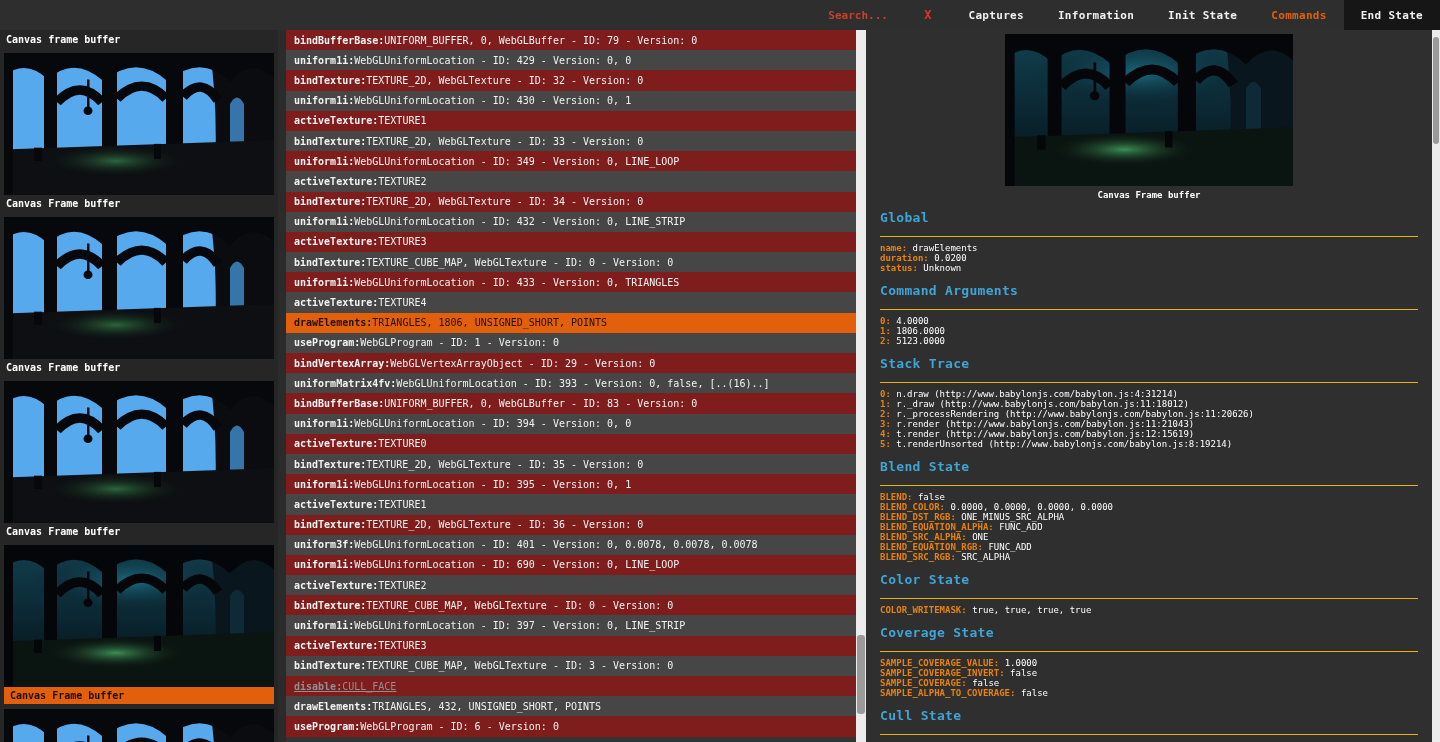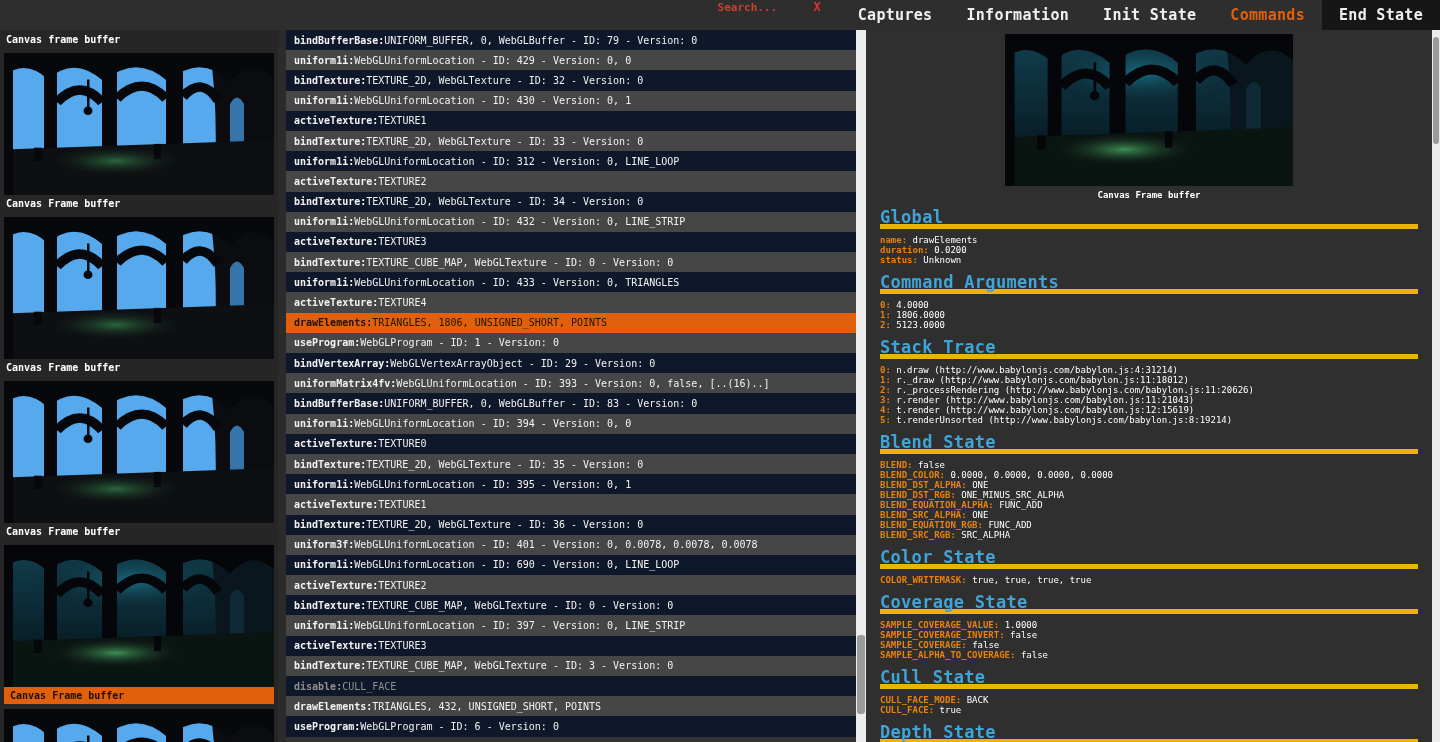--- a/index.html
+++ b/index.html
@@ -4,59 +4,59 @@
 <style>
   html,body{margin:0;padding:0;}
   body{
     width:1440px;height:742px;overflow:hidden;position:relative;
     background:#2b2b2b;
     font-family:"DejaVu Sans Mono",monospace;
   }
   
   .topbar{position:absolute;left:0;top:0;width:100%;height:30px;background:#2e2e2e;
     display:flex;justify-content:flex-end;align-items:stretch;z-index:10;}
-  .search-box{display:flex;align-items:flex-start;margin-right:8px;}
+  .search-box{display:flex;align-items:center;margin-right:8px;}
   .search-input{width:92px;background:transparent;border:0;outline:0;
     color:#e05038;font-family:"DejaVu Sans Mono",monospace;font-size:11px;font-weight:bold;}
   .search-input::placeholder{color:#c8402e;opacity:1;}
   .search-clear{color:#e03131;font-size:12px;font-weight:bold;padding:0 12px 0 2px;cursor:pointer;}
   .tab{display:flex;align-items:center;padding:0 17px;color:#f0f0f0;
-    font-size:15px;font-weight:bold;letter-spacing:.3px;cursor:pointer;white-space:nowrap;}
+    font-size:11px;font-weight:bold;letter-spacing:.3px;cursor:pointer;white-space:nowrap;}
   .tab.accent{color:var(--accent,#e2600c);}
   .tab.dark{background:#161616;}
   
   .left-pane{position:absolute;left:0;top:30px;bottom:0;width:278px;background:#262626;overflow:hidden;}
   .fb-item{margin:5px 4px 0 4px;cursor:pointer;}
   .fb-img{width:270px;height:142px;background:#000;overflow:hidden;}
   .fb-img svg{display:block;}
   .fb-label{font-size:10px;font-weight:bold;color:#fff;padding:3px 2px 3px 2px;}
   .fb-label.selected{background:var(--accent,#e2600c);color:#1c1008;padding-left:6px;}
   .fb-label.partial{margin:0 4px;padding-top:4px;}
   
   .mid-pane{position:absolute;left:286px;top:30px;bottom:0;width:570px;background:#333;overflow:hidden;}
   .cmd-row{height:20.2px;display:flex;align-items:center;padding-left:8px;
     white-space:nowrap;overflow:hidden;font-size:10px;color:#f2f2f2;cursor:pointer;}
-  .cmd-row.even{background:#0f172a;}
+  .cmd-row.even{background:#7f1d1d;}
   .cmd-row.odd{background:#464646;}
   .cmd-name{font-weight:bold;}
   .cmd-row.selected{background:var(--accent,#e2600c);color:#231104;}
-  .cmd-row.muted{color:#8f8f8f;}
+  .cmd-row.muted{color:#8f8f8f;text-decoration:underline;}
   .mid-scrollbar{position:absolute;left:856px;top:30px;bottom:0;width:10px;background:#ececec;}
   .right-scrollbar{position:absolute;right:0;top:30px;bottom:0;width:8px;background:#ececec;}
   .thumb-bar{position:absolute;left:1px;right:1px;background:#9a9a9a;border-radius:3px;}
   
   .right-pane{position:absolute;left:866px;top:30px;bottom:0;width:566px;background:#2f2f2f;
     padding:4px 14px 0 14px;box-sizing:border-box;overflow:hidden;}
   .preview{width:288px;margin:0 auto;}
   .preview-img{width:288px;height:152px;background:#000;overflow:hidden;}
   .preview-img svg{display:block;}
   .preview-label{text-align:center;font-size:9px;font-weight:bold;color:#fff;padding:4px 0 0 0;}
   .section{margin-top:11px;}
-  .section-title{color:var(--heading,#3fa4d6);font-size:17px;line-height:13px;font-weight:bold;
-    letter-spacing:.3px;border-bottom:5px solid #eab308;padding-bottom:0;margin-bottom:6px;}
+  .section-title{color:var(--heading,#3fa4d6);font-size:13px;line-height:13px;font-weight:bold;
+    letter-spacing:.3px;border-bottom:1px solid #eab308;padding-bottom:12px;margin-bottom:6px;}
   .kv{font-size:9px;line-height:10px;white-space:nowrap;overflow:hidden;}
   .k{color:var(--key,#e8820c);font-weight:bold;}
   .v{color:#ffffff;}
 </style>
 </head>
 <body>
 
 <div class="app">
 
   <header class="topbar">
@@ -292,21 +292,21 @@
       <div class="cmd-row even">
         <span class="cmd-name">activeTexture: </span>
         <span class="cmd-args">TEXTURE1</span>
       </div>
       <div class="cmd-row odd">
         <span class="cmd-name">bindTexture: </span>
         <span class="cmd-args">TEXTURE_2D, WebGLTexture - ID: 33 - Version: 0</span>
       </div>
       <div class="cmd-row even">
         <span class="cmd-name">uniform1i: </span>
-        <span class="cmd-args">WebGLUniformLocation - ID: 312 - Version: 0, LINE_LOOP</span>
+        <span class="cmd-args">WebGLUniformLocation - ID: 349 - Version: 0, LINE_LOOP</span>
       </div>
       <div class="cmd-row odd">
         <span class="cmd-name">activeTexture: </span>
         <span class="cmd-args">TEXTURE2</span>
       </div>
       <div class="cmd-row even">
         <span class="cmd-name">bindTexture: </span>
         <span class="cmd-args">TEXTURE_2D, WebGLTexture - ID: 34 - Version: 0</span>
       </div>
       <div class="cmd-row odd">
@@ -478,21 +478,20 @@
           <div class="kv"><span class="k">1: </span><span class="v">r._draw (http://www.babylonjs.com/babylon.js:11:18012)</span></div>
           <div class="kv"><span class="k">2: </span><span class="v">r._processRendering (http://www.babylonjs.com/babylon.js:11:20626)</span></div>
           <div class="kv"><span class="k">3: </span><span class="v">r.render (http://www.babylonjs.com/babylon.js:11:21043)</span></div>
           <div class="kv"><span class="k">4: </span><span class="v">t.render (http://www.babylonjs.com/babylon.js:12:15619)</span></div>
           <div class="kv"><span class="k">5: </span><span class="v">t.renderUnsorted (http://www.babylonjs.com/babylon.js:8:19214)</span></div>
         </div>
         <div class="section">
           <div class="section-title">Blend State</div>
           <div class="kv"><span class="k">BLEND: </span><span class="v">false</span></div>
           <div class="kv"><span class="k">BLEND_COLOR: </span><span class="v">0.0000, 0.0000, 0.0000, 0.0000</span></div>
-          <div class="kv"><span class="k">BLEND_DST_ALPHA: </span><span class="v">ONE</span></div>
           <div class="kv"><span class="k">BLEND_DST_RGB: </span><span class="v">ONE_MINUS_SRC_ALPHA</span></div>
           <div class="kv"><span class="k">BLEND_EQUATION_ALPHA: </span><span class="v">FUNC_ADD</span></div>
           <div class="kv"><span class="k">BLEND_SRC_ALPHA: </span><span class="v">ONE</span></div>
           <div class="kv"><span class="k">BLEND_EQUATION_RGB: </span><span class="v">FUNC_ADD</span></div>
           <div class="kv"><span class="k">BLEND_SRC_RGB: </span><span class="v">SRC_ALPHA</span></div>
         </div>
         <div class="section">
           <div class="section-title">Color State</div>
           <div class="kv"><span class="k">COLOR_WRITEMASK: </span><span class="v">true, true, true, true</span></div>
         </div>

